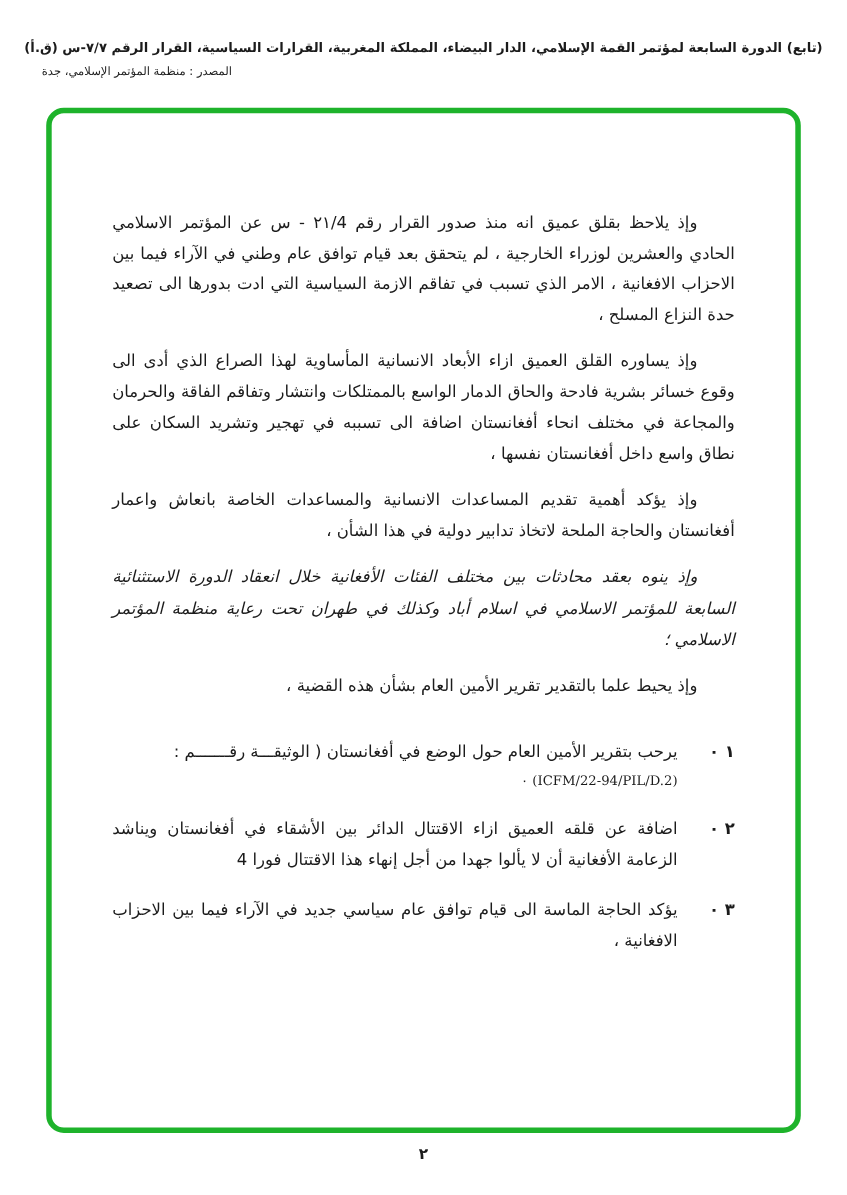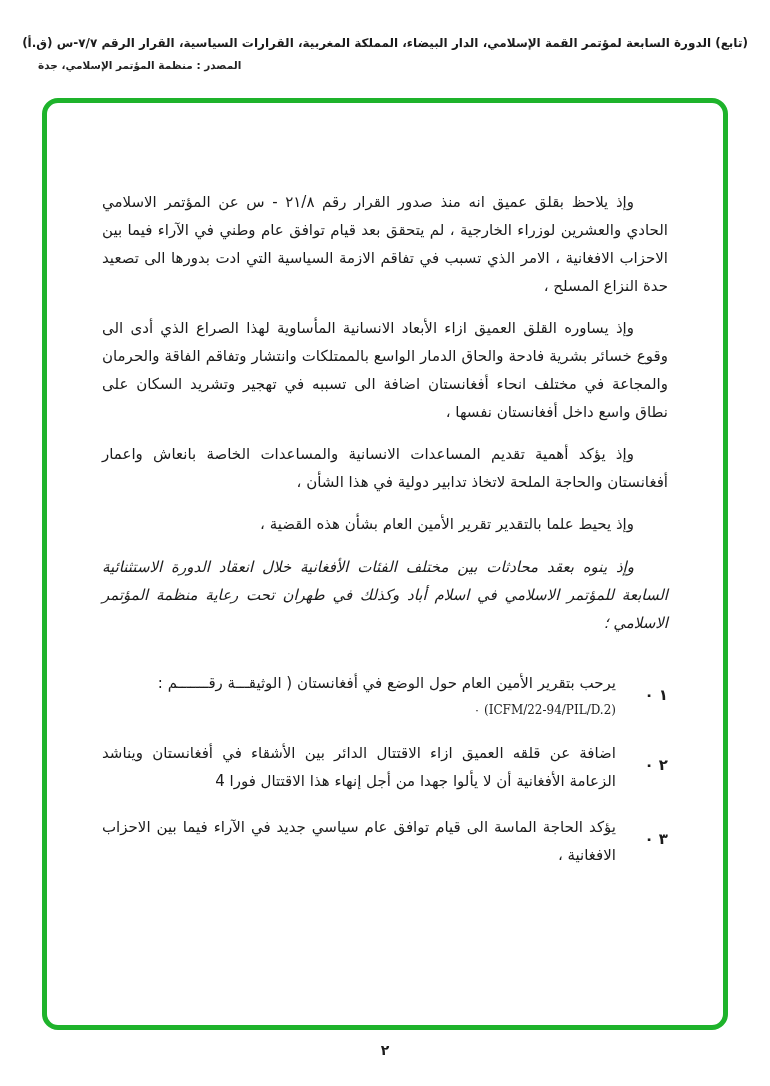--- a/index.html
+++ b/index.html
@@ -23,21 +23,21 @@
     font-weight: bold;
     white-space: nowrap;
     letter-spacing: 0;
   }
   .h2 {
     direction: rtl;
     text-align: left;
     padding-left: 38px;
     margin-top: 9px;
     font-size: 10.5px;
-    font-weight: bold;
+    font-weight: normal;
     color: #222;
   }
   
   .frame {
     position: absolute;
     left: 42px;
     top: 98px;
     width: 686px;
     height: 932px;
     border: 5px solid #1eb32b;
@@ -57,21 +57,21 @@
   }
   .para { margin-bottom: 14px; text-indent: 34px; }
   .para .lead { font-weight: normal; }
   .para.emph { font-style: italic; }
   
   .list { margin-top: 32px; }
   .list-item { position: relative; padding-right: 52px; margin-bottom: 18px; }
   .li-marker {
     position: absolute;
     right: 0;
-    top: 12px;
+    top: 0;
     font-weight: bold;
     white-space: nowrap;
   }
   .li-text .lead { font-weight: normal; }
   .li-ref {
     text-align: right;
     margin-top: 2px;
     font-size: 12px;
     font-family: "DejaVu Serif", serif;
   }
@@ -98,42 +98,42 @@
       <span>منظمة المؤتمر الإسلامي، جدة</span>
     </div>
   </header>
 
   <div class="frame" style="border-color: rgb(30, 179, 43);"></div>
 
   <main class="content">
 
     <p class="para">
       <strong class="lead">وإذ يلاحظ بقلق عميق</strong>
-      <span>انه منذ صدور القرار رقم ٢١/٨ - س عن المؤتمر الاسلامي الحادي والعشرين لوزراء الخارجية ، لم يتحقق بعد قيام توافق عام وطني في الآراء فيما بين الاحزاب الافغانية ، الامر الذي تسبب في تفاقم الازمة السياسية التي ادت بدورها الى تصعيد حدة النزاع المسلح ،</span>
+      <span>انه منذ صدور القرار رقم ٢١/4 - س عن المؤتمر الاسلامي الحادي والعشرين لوزراء الخارجية ، لم يتحقق بعد قيام توافق عام وطني في الآراء فيما بين الاحزاب الافغانية ، الامر الذي تسبب في تفاقم الازمة السياسية التي ادت بدورها الى تصعيد حدة النزاع المسلح ،</span>
     </p>
 
 
     <p class="para">
       <strong class="lead">وإذ يساوره القلق العميق</strong>
       <span>ازاء الأبعاد الانسانية المأساوية لهذا الصراع الذي أدى الى وقوع خسائر بشرية فادحة والحاق الدمار الواسع بالممتلكات وانتشار وتفاقم الفاقة والحرمان والمجاعة في مختلف انحاء أفغانستان اضافة الى تسببه في تهجير وتشريد السكان على نطاق واسع داخل أفغانستان نفسها ،</span>
     </p>
 
     <p class="para">
       <strong class="lead">وإذ يؤكد</strong>
       <span>أهمية تقديم المساعدات الانسانية والمساعدات الخاصة بانعاش واعمار أفغانستان والحاجة الملحة لاتخاذ تدابير دولية في هذا الشأن ،</span>
     </p>
 
+    <p class="para emph">
+      <strong class="lead">وإذ ينوه</strong>
+      <span>بعقد محادثات بين مختلف الفئات الأفغانية خلال انعقاد الدورة الاستثنائية السابعة للمؤتمر الاسلامي في اسلام أباد وكذلك في طهران تحت رعاية منظمة المؤتمر الاسلامي ؛</span>
+    </p>
+
     <p class="para">
       <strong class="lead">وإذ يحيط علما</strong>
       <span>بالتقدير تقرير الأمين العام بشأن هذه القضية ،</span>
-    </p>
-
-    <p class="para emph">
-      <strong class="lead">وإذ ينوه</strong>
-      <span>بعقد محادثات بين مختلف الفئات الأفغانية خلال انعقاد الدورة الاستثنائية السابعة للمؤتمر الاسلامي في اسلام أباد وكذلك في طهران تحت رعاية منظمة المؤتمر الاسلامي ؛</span>
     </p>
 
     <div class="list">
 
       <div class="list-item">
         <span class="li-marker">
           <span>١</span>
           <span>٠</span>
         </span>
         <div class="li-text">

